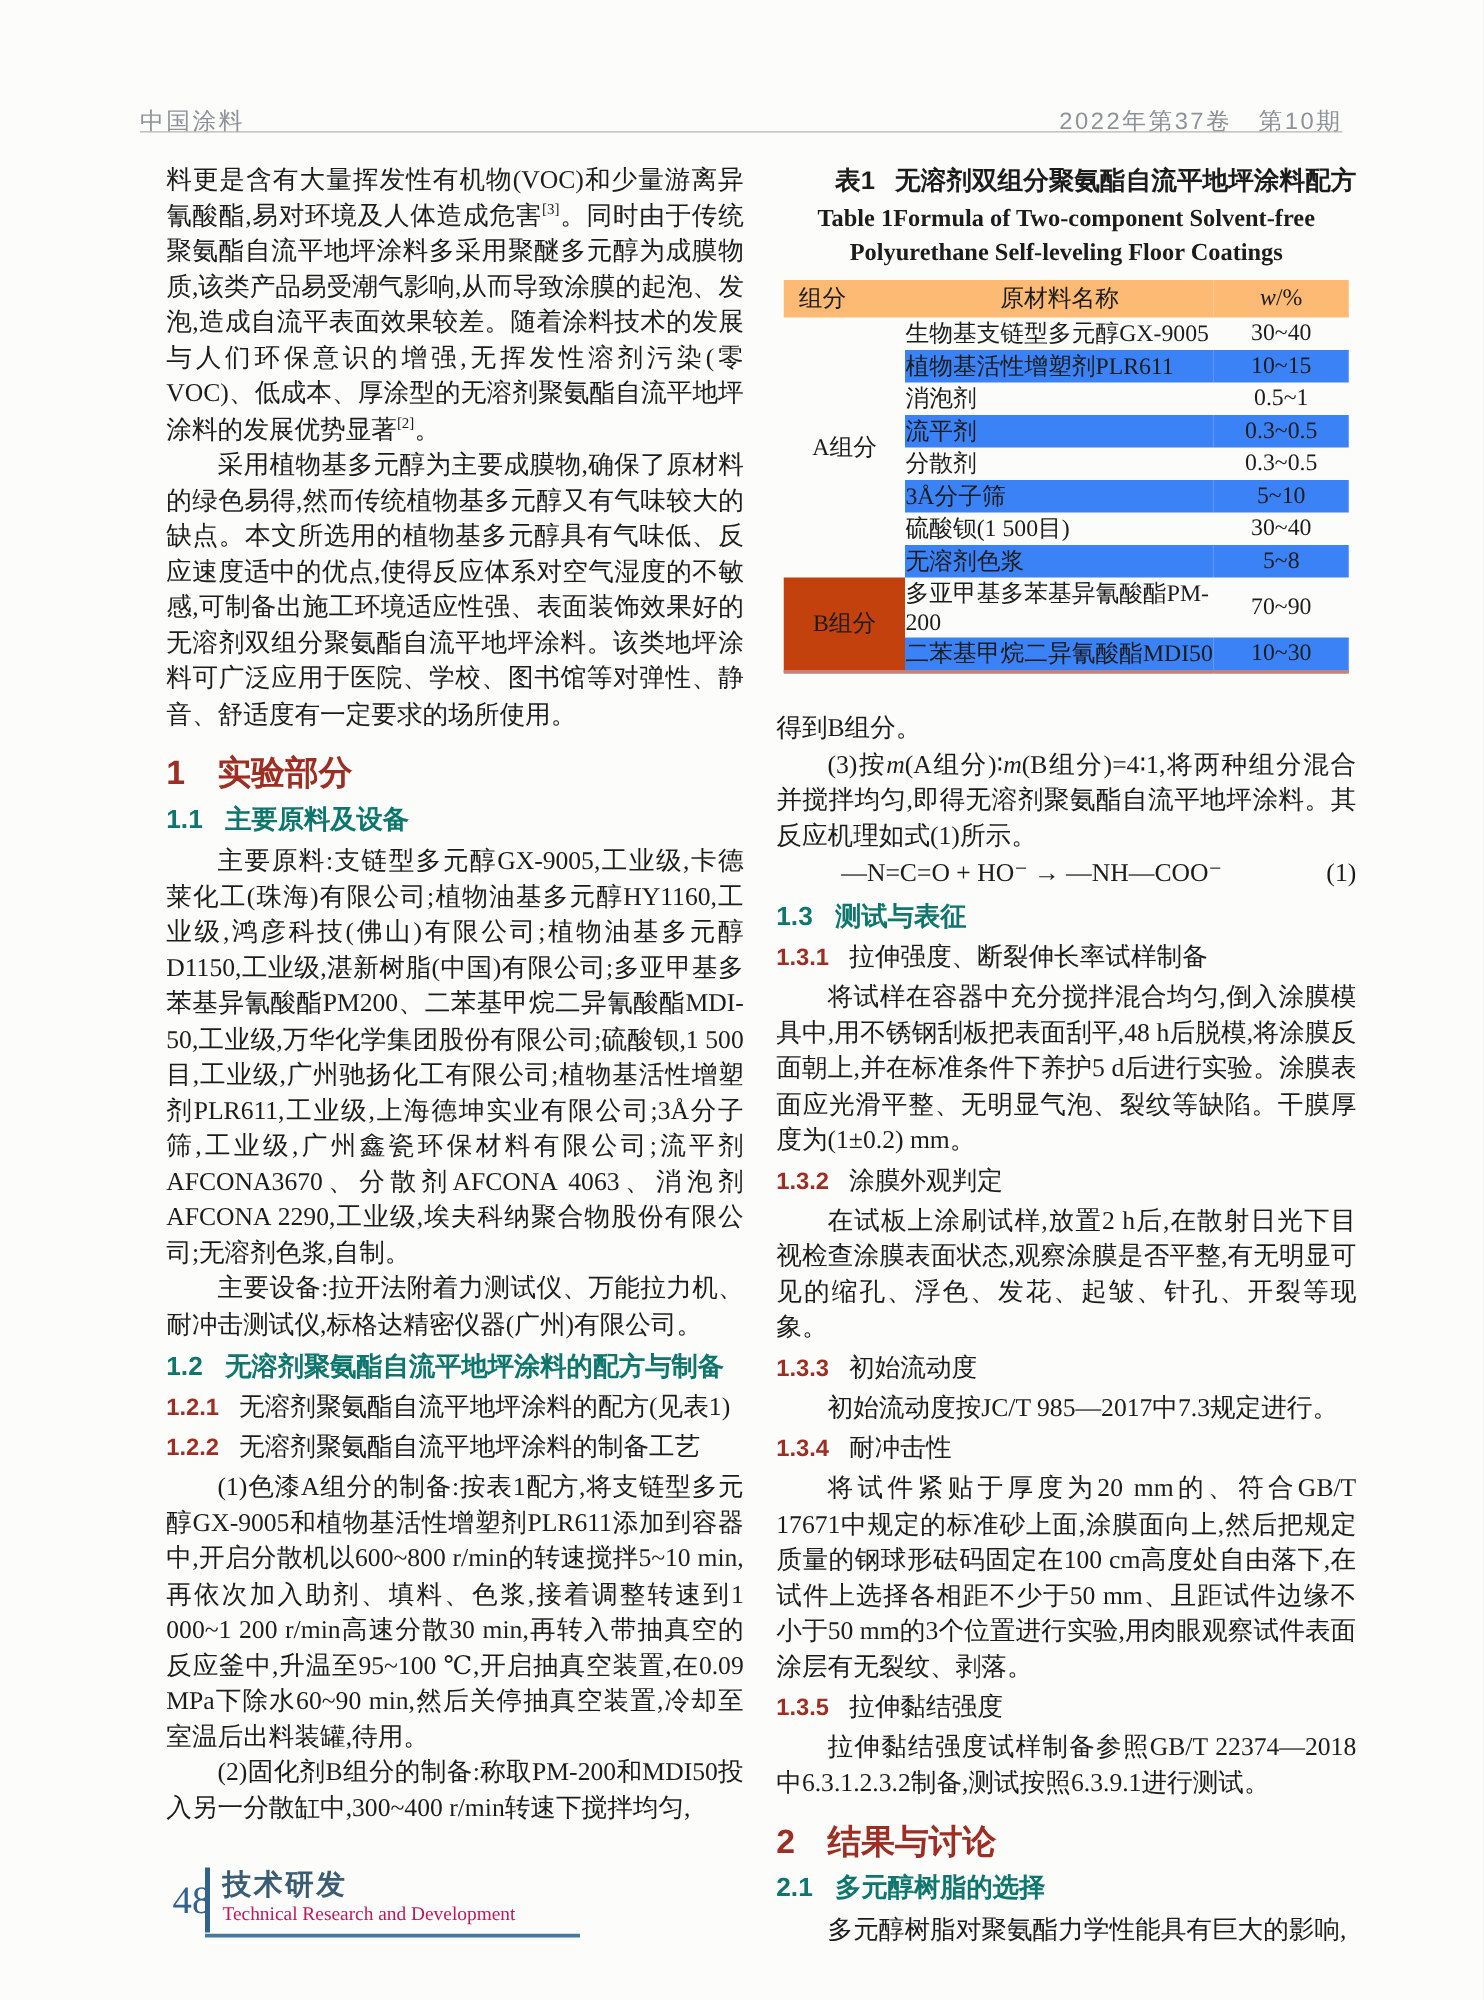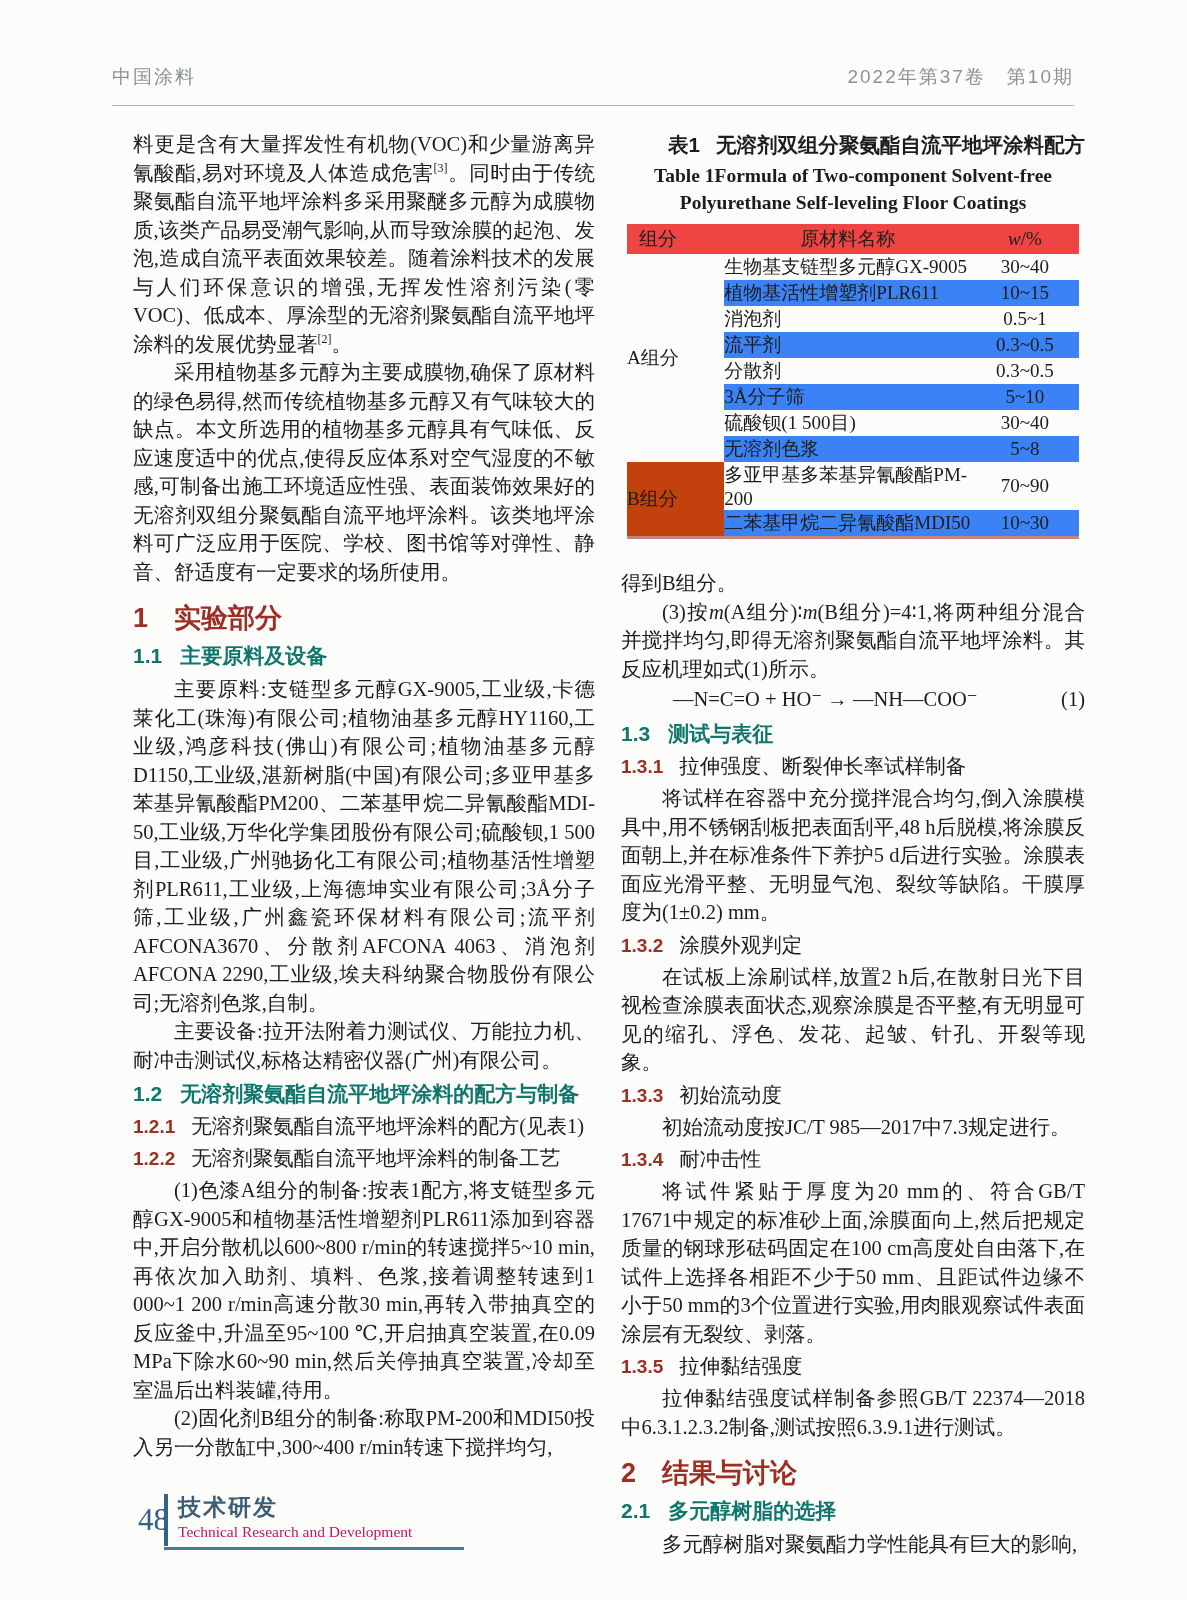--- a/index.html
+++ b/index.html
@@ -6,21 +6,21 @@
   .page{
     position:relative;
     width:1187px;height:1600px;
     margin:0 auto;
     background:#fcfcfa;
     overflow:hidden;
     font-family:"Liberation Serif","DejaVu Serif",serif;
     color:#1c1c1c;
   }
   
-  .run-head{position:absolute;top:64px;left:112px;width:962px;
+  .run-head{position:absolute;top:84px;left:112px;width:962px;
     font-family:"Liberation Sans","DejaVu Sans",sans-serif;
     font-size:19px;color:#8d9298;display:flex;justify-content:space-between;
     letter-spacing:2px;}
   .head-rule{position:absolute;top:105px;left:112px;width:962px;height:1px;background:#b4b4b2;}
 
   
   .col{position:absolute;top:130px;text-align:justify;}
   .col-left{left:133px;width:462px;}
   .col-right{left:621px;width:464px;}
   p.body{margin:0;font-size:20.5px;line-height:28.5px;text-indent:2em;}
@@ -43,29 +43,29 @@
   
   .tbl-caption{margin:0 0 2px 0;text-align:right;
       font-family:"Liberation Sans","DejaVu Sans",sans-serif;
       font-weight:bold;font-size:20.5px;line-height:30px;text-indent:0;}
   .tbl-caption .cap-sp{display:inline-block;width:16px;}
   .tbl-caption-en{margin:0 0 8px 0;text-align:center;font-weight:bold;
       font-size:19.5px;line-height:27px;text-indent:0;
       font-family:"Liberation Serif","DejaVu Serif",serif;}
   table.formula{border-collapse:collapse;width:452px;margin:0 auto 30px auto;
       font-size:19px;border-bottom:3px solid #c1837a;}
-  table.formula th{background:#ef4444;font-weight:normal;height:30px;padding:0;}
+  table.formula th{background:#fdba74;font-weight:normal;height:30px;padding:0;}
   table.formula th.group-h{text-align:left;padding-left:12px;width:88px;}
   table.formula th.name-h{text-align:center;width:254px;}
   table.formula th.w-h{text-align:center;width:110px;}
   table.formula td{height:26px;padding:0;}
   td.name-cell{text-align:left;padding-left:10px;}
   td.val-cell{text-align:center;}
   td.stripe{background:#3b82f6;}
-  td.group-cell{text-align:left;padding-left:12px;vertical-align:middle;}
+  td.group-cell{text-align:center;padding-left:12px;vertical-align:middle;}
   td.group-cell.g1{background:#c2410c;}
 
   
   .equation{display:flex;justify-content:space-between;align-items:flex-end;
       margin:2px 0 4px 0;font-size:20.5px;line-height:29px;text-indent:0;
       padding-left:52px;gap:19px;}
 
   .italic{font-style:italic;}
 
   

